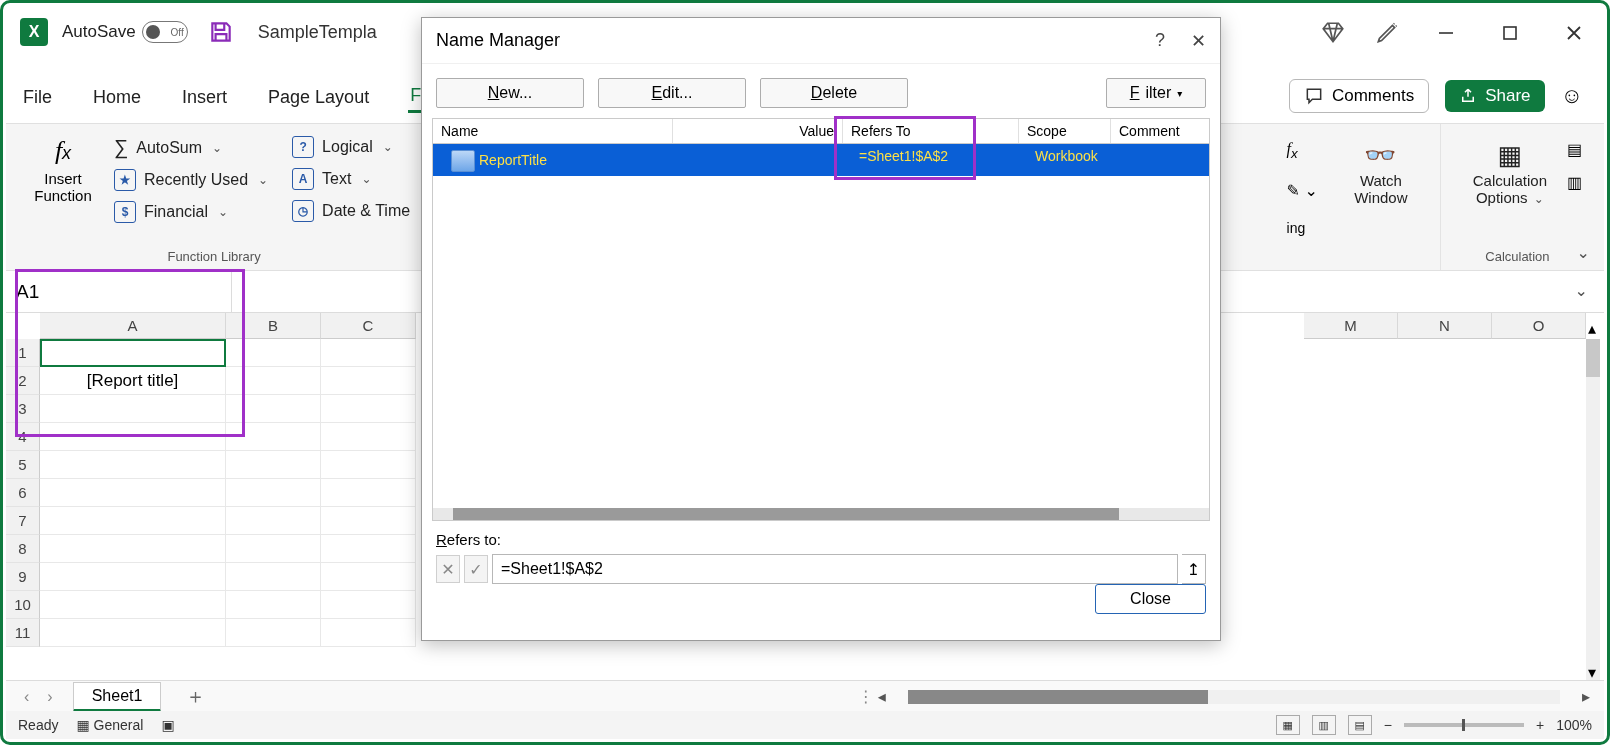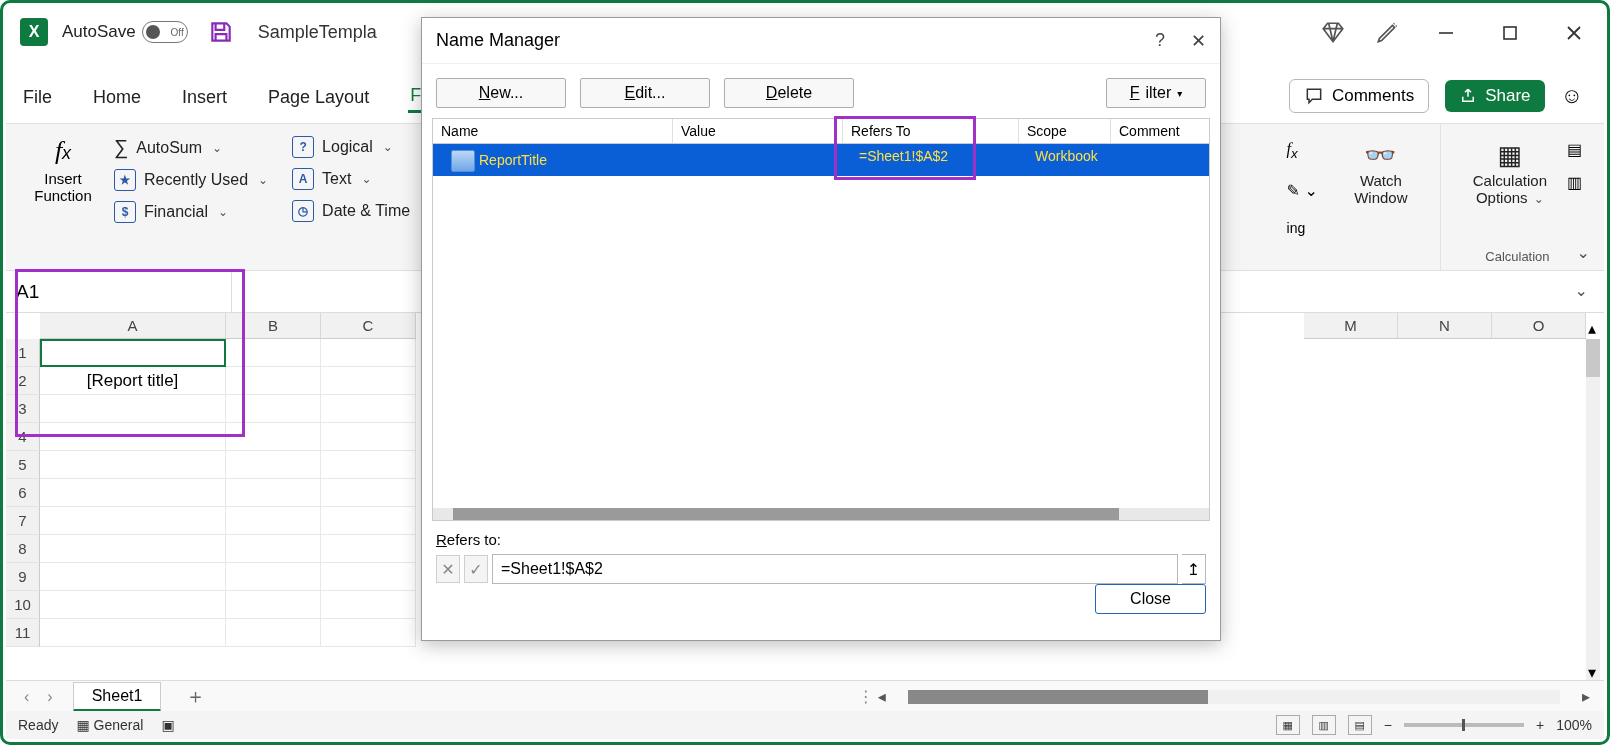--- a/index.html
+++ b/index.html
@@ -85,26 +85,26 @@
   .status-right { margin-left:auto; display:flex; align-items:center; gap:12px;}
   .view-btn { width:24px; height:20px; border:1px solid #aaa; display:flex; align-items:center; justify-content:center; font-size:11px;}
   .zoom-slider { width:120px; height:4px; background:#bbb; position:relative;}
   .zoom-slider .knob { position:absolute; left:58px; top:-4px; width:3px; height:12px; background:#555;}
 
   
   .dialog { position:absolute; top:14px; left:418px; width:800px; height:624px; background:#fff; border:1px solid #9a9a9a; box-shadow:0 4px 18px rgba(0,0,0,.25);}
   .dlg-title { height:46px; display:flex; align-items:center; padding:0 14px; font-size:18px; border-bottom:1px solid #f0f0f0;}
   .dlg-close { margin-left:auto; display:flex; gap:26px; font-size:18px; color:#444;}
   .dlg-btnrow { padding:14px 14px 10px 14px; display:flex; gap:14px;}
-  .dlg-btn { border:1px solid #adadad; background:#f8f8f8; padding:5px 0; width:130px; text-align:center; font-size:16px; border-radius:2px;}
+  .dlg-btn { border:1px solid #adadad; background:#f8f8f8; padding:5px 0; width:148px; text-align:center; font-size:16px; border-radius:2px;}
   .dlg-btn.filter { margin-left:auto; width:100px; display:flex; align-items:center; justify-content:center; gap:6px;}
   .dlg-table { margin:0 10px; border:1px solid #cacaca;}
   .dlg-hdr { display:flex; background:#fff; border-bottom:1px solid #cacaca;}
   .dlg-col { padding:4px 8px; font-size:14px; border-right:1px solid #e0e0e0;}
-  .c-name{width:240px;} .c-val{width:170px;} .c-ref{width:176px;} .c-scope{width:92px;} .c-comm{flex:1; border-right:none;}
+  .c-name{width:240px;} .c-val{width:170px;text-align:right;} .c-ref{width:176px;} .c-scope{width:92px;} .c-comm{flex:1; border-right:none;}
   .dlg-row { display:flex; background:#0a5fd6; color:#fde047;padding-left:8px;}
   .dlg-row .dlg-col { border-right:1px solid #0a5fd6;}
   .dlg-row-icon { width:24px; height:22px; margin:2px 4px 0 2px; background:linear-gradient(#bcd7f7,#6ea6e8); border:1px solid #5b8fd4; border-radius:2px;}
   .dlg-body { height:330px; background:#fff;}
   .dlg-scroll { height:12px; background:#e8e8e8; margin-top:2px; position:relative;}
   .dlg-scroll-thumb{ position:absolute; left:20px; right:90px; top:0; bottom:0; background:#9a9a9a;}
   .dlg-refersto { padding:10px 14px 0 14px; font-size:15px;}
   .dlg-refersto u{ text-decoration:underline;}
   .dlg-refinput { margin:6px 14px 0 14px; display:flex; align-items:center; gap:4px;}
   .ref-cancel,.ref-accept { width:24px; height:28px; border:1px solid #cfcfcf; background:#f4f4f4; display:flex; align-items:center; justify-content:center; color:#888; font-size:16px;}
@@ -218,20 +218,21 @@
         <div class="lib-item">
             <span class="ic">A</span>
             <span>Text</span>
             <span class="chev">⌄</span>
           </div>
         <div class="lib-item">
             <span class="ic">◷</span>
             <span>Date &amp; Time</span>
           </div>
       </div>
+      <div class="ribbon-group-label">Function Library</div>
     </div>
 
     <div class="ribbon-right">
       <div style="display:flex; flex-direction:column; justify-content:space-around; padding:6px 4px 24px 0;">
         <span style="font-style:italic; font-family:'Times New Roman';">f<sub>x</sub></span>
         <span>✎ ⌄</span>
         <span style="font-size:14px;">ing</span>
       </div>
       <div class="ribbon-group" style="display:flex;">
         <div class="big-btn">

